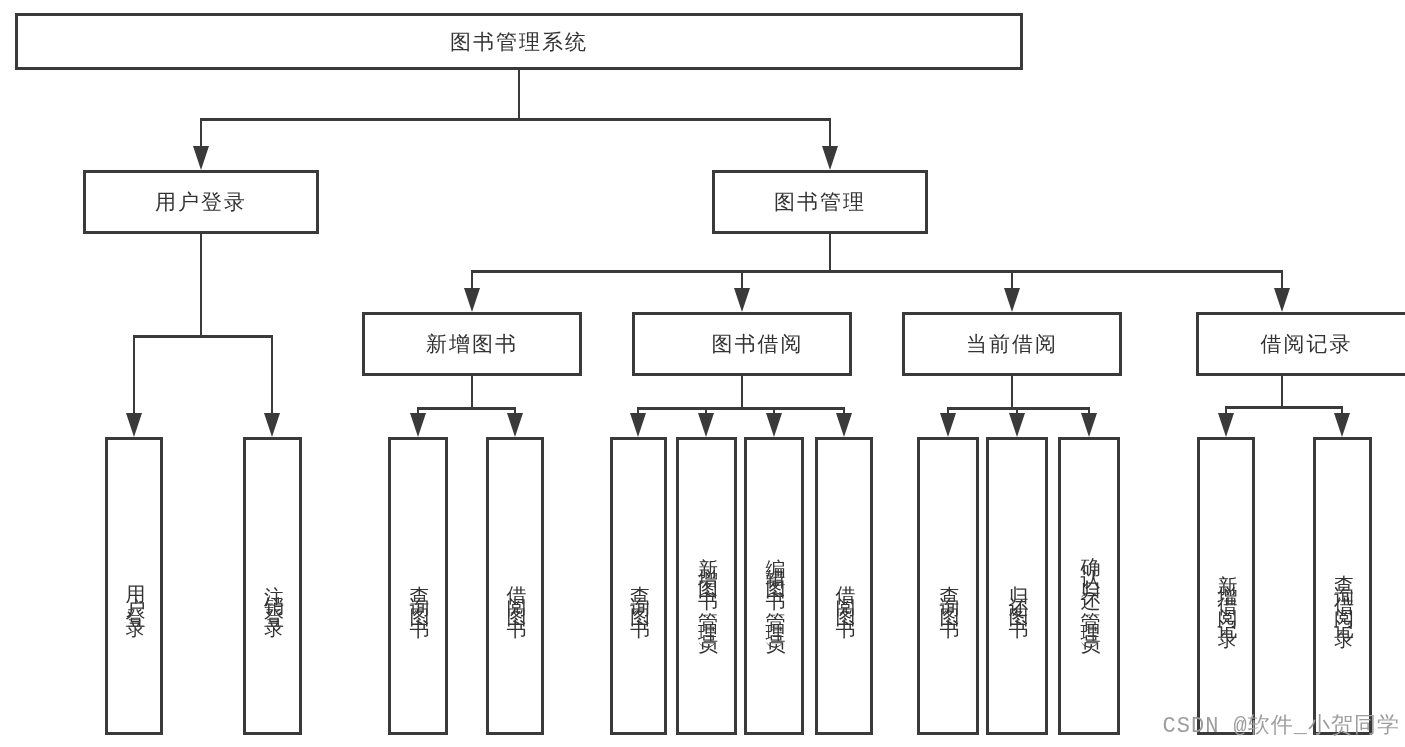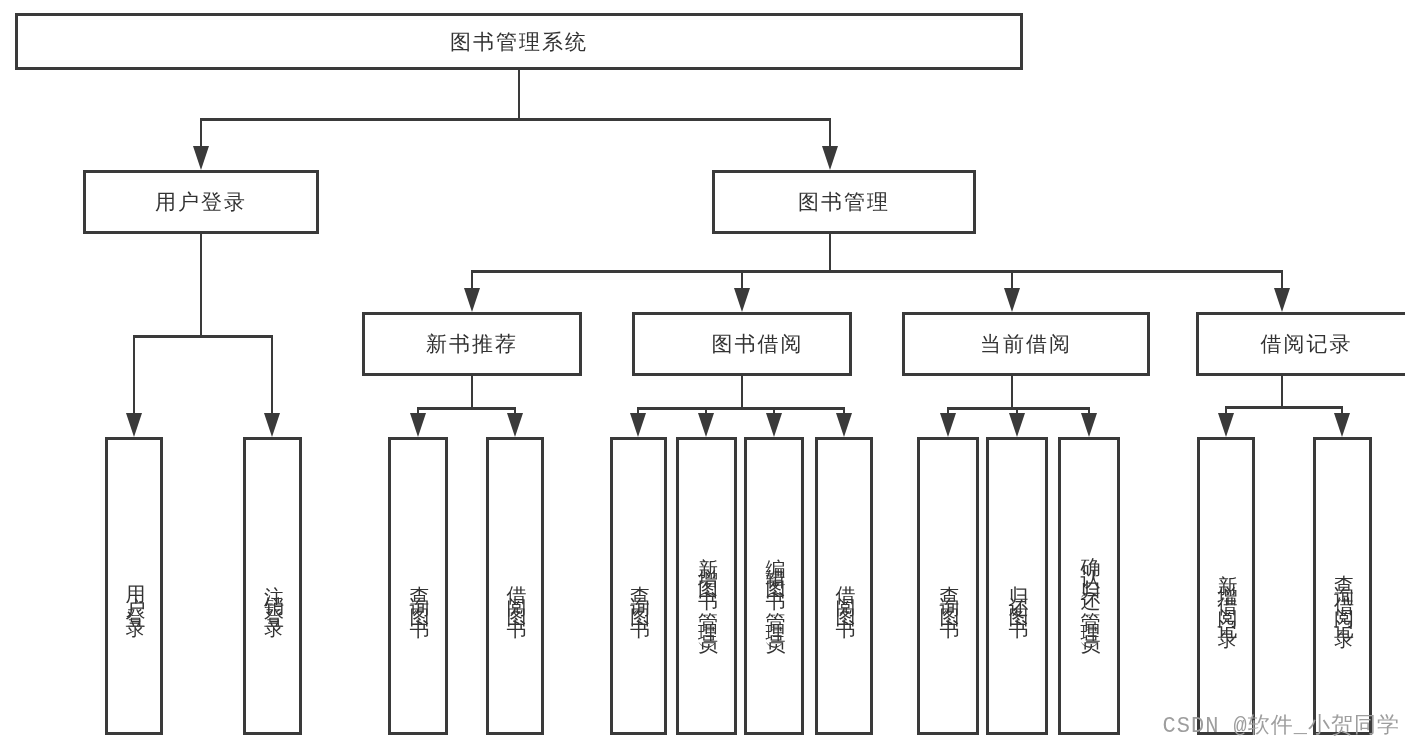--- a/index.html
+++ b/index.html
@@ -88,30 +88,30 @@
       <div class="line" style="left: 1340.75px; top: 406px; width: 2.5px; height: 11px;"></div>
       <div class="arrowhead" style="left: 1334px; top: 413px;"></div>
     </div>
   <div id="nodes">
       <div class="node horiz" style="left: 15px; top: 13px; width: 1008px; height: 57px;">
         <span class="node-label">图书管理系统</span>
       </div>
       <div class="node horiz" style="left: 83px; top: 170px; width: 236px; height: 64px;">
         <span class="node-label">用户登录</span>
       </div>
-      <div class="node horiz" style="left: 712px; top: 170px; width: 264px; height: 64px;">
+      <div class="node horiz" style="left: 712px; top: 170px; width: 216px; height: 64px;">
         <span class="node-label">图书管理</span>
       </div>
       <div class="node horiz" style="left: 362px; top: 312px; width: 220px; height: 64px;">
-        <span class="node-label">新书推荐</span>
+        <span class="node-label">新增图书</span>
       </div>
       <div class="node horiz" style="left: 632px; top: 312px; width: 220px; height: 64px; padding-left: 31px;">
         <span class="node-label">图书借阅</span>
       </div>
-      <div class="node horiz" style="left: 902px; top: 312px; width: 248px; height: 64px;">
+      <div class="node horiz" style="left: 902px; top: 312px; width: 220px; height: 64px;">
         <span class="node-label">当前借阅</span>
       </div>
       <div class="node horiz" style="left: 1172px; top: 312px; width: 221px; height: 64px; margin-left: 24px;">
         <span class="node-label">借阅记录</span>
       </div>
       <div class="node vert" style="left: 105px; top: 437px; width: 58px; height: 298px;">
         <span class="node-label">用户登录</span>
       </div>
       <div class="node vert" style="left: 243px; top: 437px; width: 59px; height: 298px;">
         <span class="node-label">注销登录</span>

